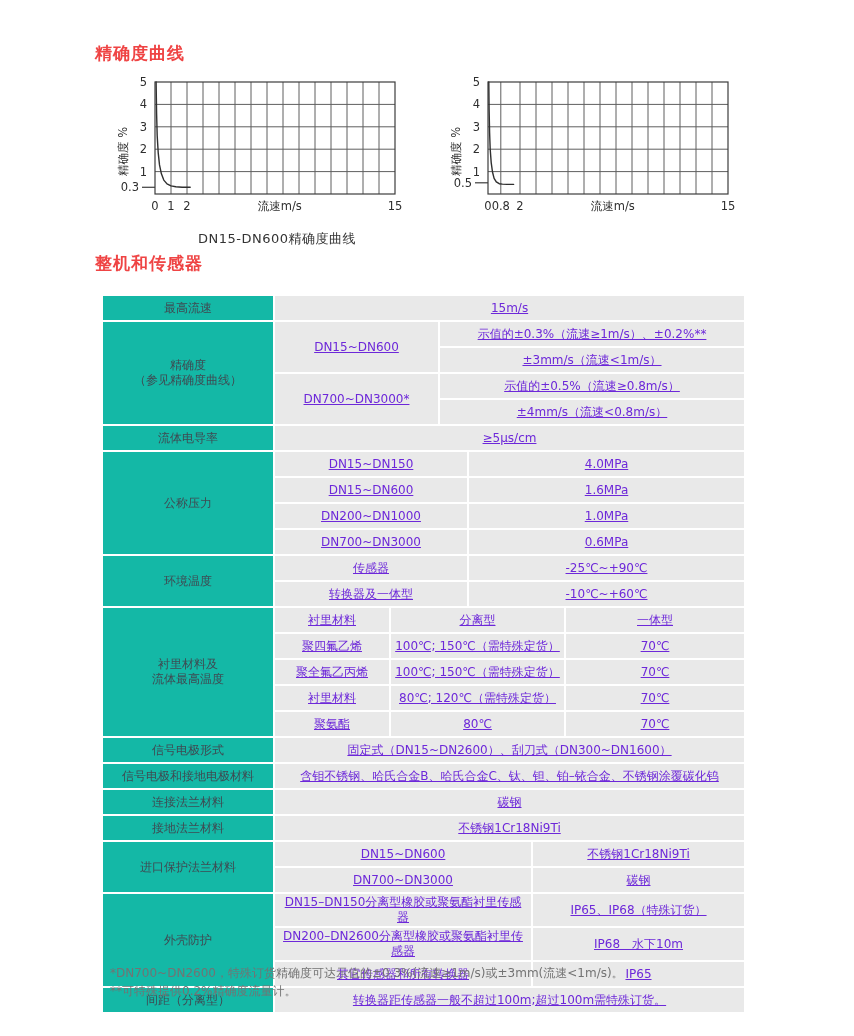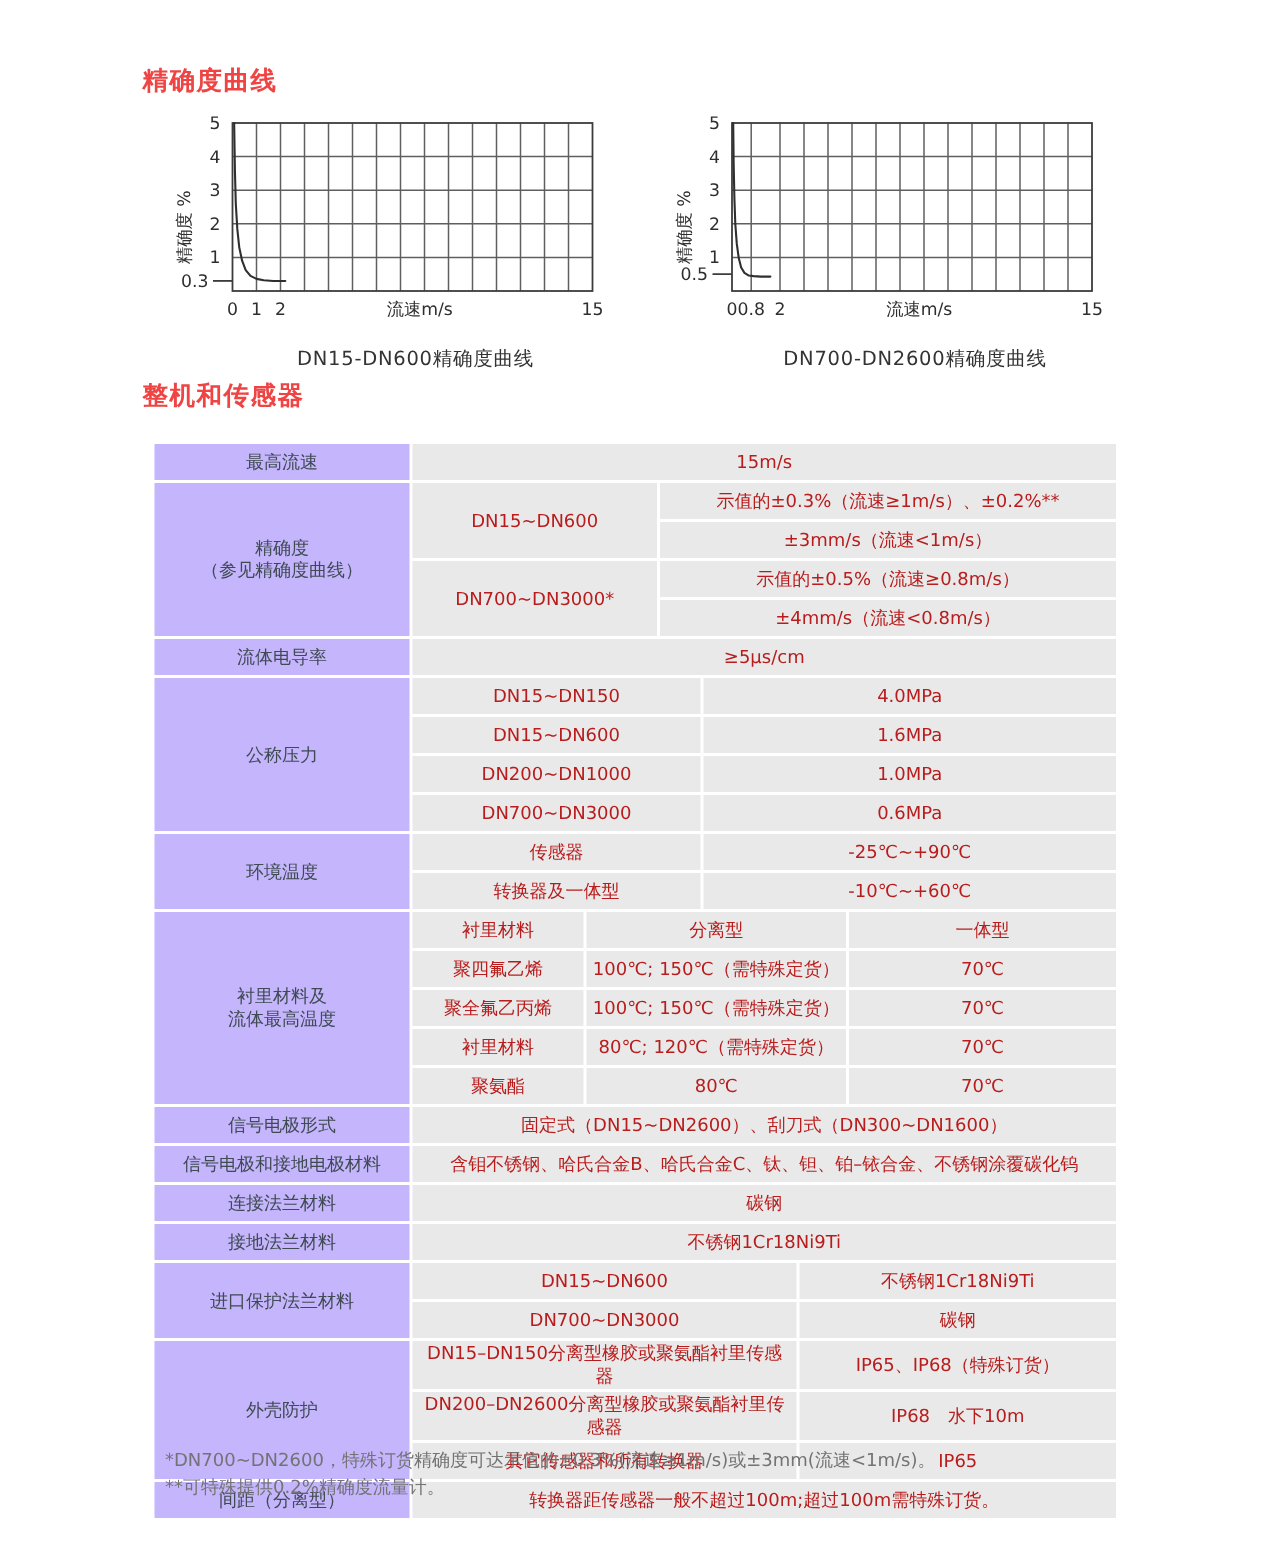--- a/index.html
+++ b/index.html
@@ -25,22 +25,22 @@
   table.spec{
     position:absolute;left:101px;top:294px;
     border-collapse:separate;border-spacing:2px;
     table-layout:fixed;width:645px;
     font-size:12px;
   }
   table.spec td{
     height:22px;text-align:center;vertical-align:middle;
     padding:1px 4px;overflow:hidden;line-height:1.25;
   }
-  td.lbl{background:#c4b5fd;color:#3f4a52;}
-  td.val{background:#e9e9e9;color:#b91c1c;}
+  td.lbl{background:#14b8a6;color:#3f4a52;}
+  td.val{background:#e9e9e9;color:#6d28d9;text-decoration:underline;}
   .prewrap{white-space:pre-line;margin-left:36px;}
   .footnotes{
     position:absolute;left:110px;top:964px;
     font-size:12px;color:#737373;line-height:1.5;
   }
 </style>
 </head>
 <body>
 
 <div class="h-title" id="title-accuracy">精确度曲线</div>
@@ -121,21 +121,20 @@
         <text x="35" y="101.6" text-anchor="end">1</text>
         <text x="27" y="112.8" text-anchor="end">0.5</text>
         <text x="43" y="136" text-anchor="middle">0</text>
         <text x="55.8" y="136" text-anchor="middle">0.8</text>
         <text x="75" y="136" text-anchor="middle">2</text>
         <text x="283" y="136" text-anchor="middle">15</text>
         <text x="167.8" y="136" text-anchor="middle">流速m/s</text>
         <text x="15" y="77.44" text-anchor="middle" transform="rotate(-90 15 77.44)">精确度 %</text>
       </g>
     </svg>
-  <div class="chart-caption">DN700-DN2600精确度曲线</div>
 </div>
 
 <div class="h-title" id="title-machine">整机和传感器</div>
 
 <table class="spec">
   <colgroup>
     <col style="width:170px">
       <col style="width:114px">
       <col style="width:47px">
     <col style="width:27px">

